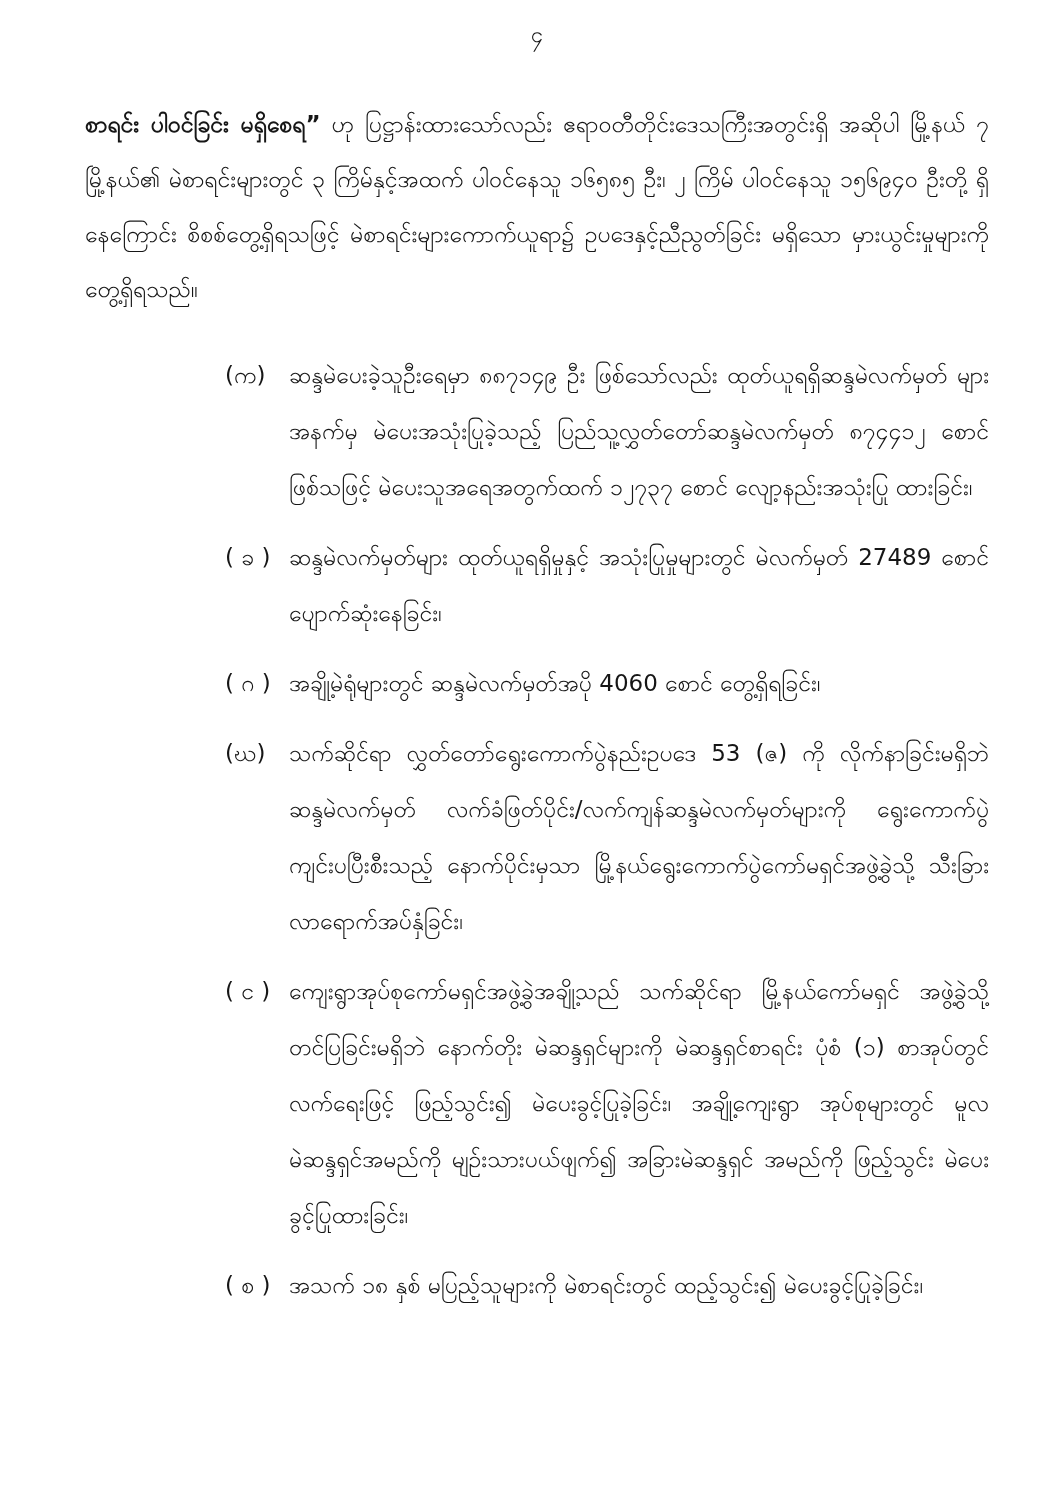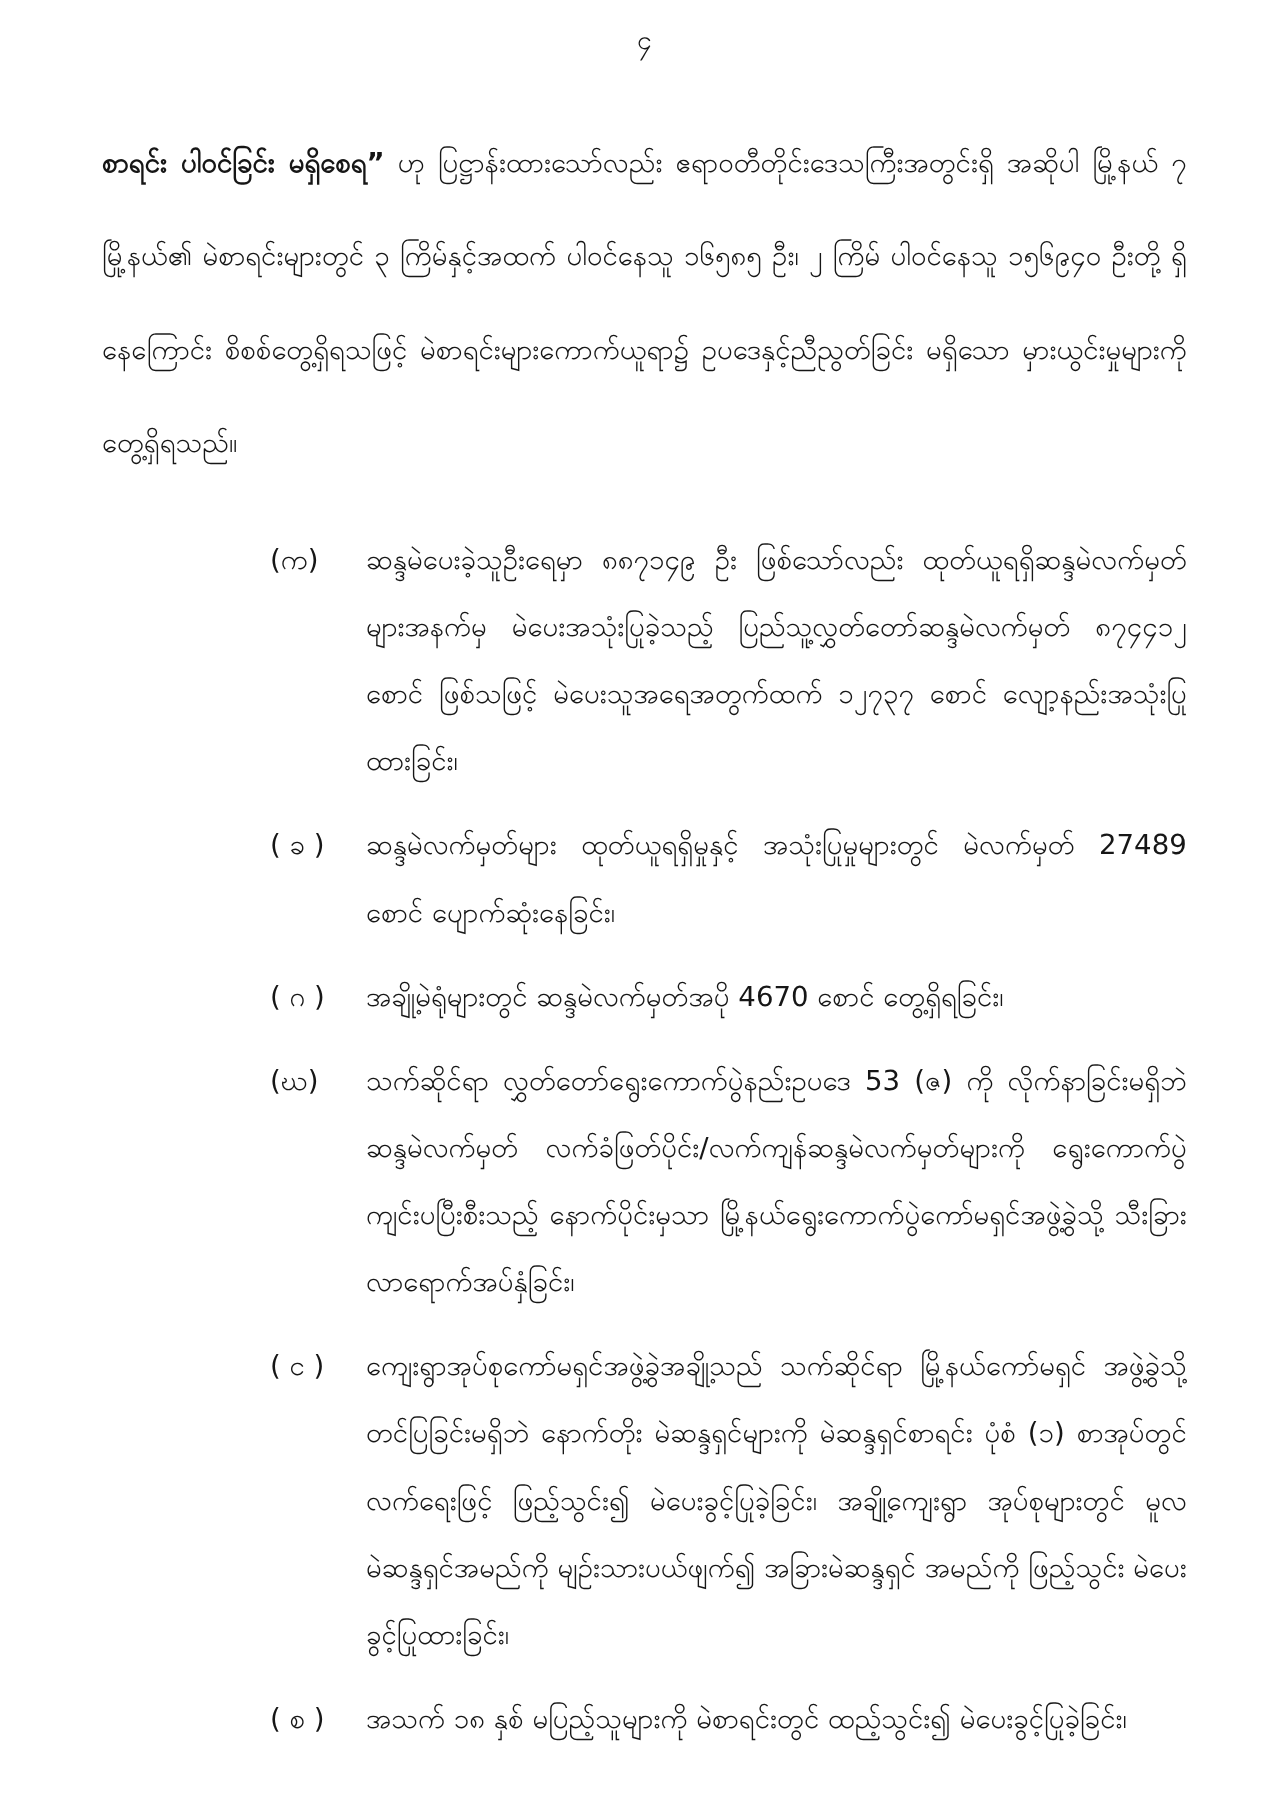--- a/index.html
+++ b/index.html
@@ -20,21 +20,21 @@
     overflow: hidden;
   }
   .page-number {
     text-align: center;
     font-size: 22px;
     line-height: 1.4;
     margin-bottom: 46px;
   }
   .para {
     font-size: 23px;
-    line-height: 78px;
+    line-height: 55px;
     text-align: justify;
     margin: 0 0 30px 0;
   }
   .para .lead-bold {
     font-weight: bold;
   }
   .para8-number {
     display: inline-block;
     min-width: 137px;
   }
@@ -48,21 +48,21 @@
     line-height: 56px;
     margin-bottom: 14px;
   }
   .list-item .item-label {
     flex: 0 0 60px;
     white-space: nowrap;
   }
   .list-item .item-text {
     flex: 1 1 auto;
     text-align: justify;
-    margin-left: 20px;
+    margin-left: 4px;
   }
 </style>
 </head>
 <body>
 
 <div class="page">
 
   <div class="page-number">၄</div>
 
   <p class="para"><span class="lead-bold">စာရင်း ပါဝင်ခြင်း မရှိစေရ”</span><span> ဟု ပြဋ္ဌာန်းထားသော်လည်း ဧရာဝတီတိုင်းဒေသကြီးအတွင်းရှိ အဆိုပါ မြို့နယ် ၇ မြို့နယ်၏ မဲစာရင်းများတွင် ၃ ကြိမ်နှင့်အထက် ပါဝင်နေသူ ၁၆၅၈၅ ဦး၊ ၂ ကြိမ် ပါဝင်နေသူ ၁၅၆၉၄၀ ဦးတို့ ရှိနေကြောင်း စိစစ်တွေ့ရှိရသဖြင့် မဲစာရင်းများကောက်ယူရာ၌ ဥပဒေနှင့်ညီညွတ်ခြင်း မရှိသော မှားယွင်းမှုများကို တွေ့ရှိရသည်။</span></p>
@@ -75,21 +75,21 @@
       <span class="item-text">ဆန္ဒမဲပေးခဲ့သူဦးရေမှာ ၈၈၇၁၄၉ ဦး ဖြစ်သော်လည်း ထုတ်ယူရရှိဆန္ဒမဲလက်မှတ် များအနက်မှ မဲပေးအသုံးပြုခဲ့သည့် ပြည်သူ့လွှတ်တော်ဆန္ဒမဲလက်မှတ် ၈၇၄၄၁၂ စောင် ဖြစ်သဖြင့် မဲပေးသူအရေအတွက်ထက် ၁၂၇၃၇ စောင် လျော့နည်းအသုံးပြု ထားခြင်း၊</span>
     </div>
 
     <div class="list-item">
       <span class="item-label">( ခ )</span>
       <span class="item-text">ဆန္ဒမဲလက်မှတ်များ ထုတ်ယူရရှိမှုနှင့် အသုံးပြုမှုများတွင် မဲလက်မှတ် 27489 စောင် ပျောက်ဆုံးနေခြင်း၊</span>
     </div>
 
     <div class="list-item">
       <span class="item-label">( ဂ )</span>
-      <span class="item-text">အချို့မဲရုံများတွင် ဆန္ဒမဲလက်မှတ်အပို 4670 စောင် တွေ့ရှိရခြင်း၊</span>
+      <span class="item-text">အချို့မဲရုံများတွင် ဆန္ဒမဲလက်မှတ်အပို 4060 စောင် တွေ့ရှိရခြင်း၊</span>
     </div>
 
     <div class="list-item">
       <span class="item-label">(ဃ)</span>
       <span class="item-text">သက်ဆိုင်ရာ လွှတ်တော်ရွေးကောက်ပွဲနည်းဥပဒေ 53 (ဇ) ကို လိုက်နာခြင်းမရှိဘဲ ဆန္ဒမဲလက်မှတ် လက်ခံဖြတ်ပိုင်း/လက်ကျန်ဆန္ဒမဲလက်မှတ်များကို ရွေးကောက်ပွဲ ကျင်းပပြီးစီးသည့် နောက်ပိုင်းမှသာ မြို့နယ်ရွေးကောက်ပွဲကော်မရှင်အဖွဲ့ခွဲသို့ သီးခြား လာရောက်အပ်နှံခြင်း၊</span>
     </div>
 
     <div class="list-item">
       <span class="item-label">( င )</span>
       <span class="item-text">ကျေးရွာအုပ်စုကော်မရှင်အဖွဲ့ခွဲအချို့သည် သက်ဆိုင်ရာ မြို့နယ်ကော်မရှင် အဖွဲ့ခွဲသို့ တင်ပြခြင်းမရှိဘဲ နောက်တိုး မဲဆန္ဒရှင်များကို မဲဆန္ဒရှင်စာရင်း ပုံစံ (၁) စာအုပ်တွင် လက်ရေးဖြင့် ဖြည့်သွင်း၍ မဲပေးခွင့်ပြုခဲ့ခြင်း၊ အချို့ကျေးရွာ အုပ်စုများတွင် မူလမဲဆန္ဒရှင်အမည်ကို မျဉ်းသားပယ်ဖျက်၍ အခြားမဲဆန္ဒရှင် အမည်ကို ဖြည့်သွင်း မဲပေးခွင့်ပြုထားခြင်း၊</span>

